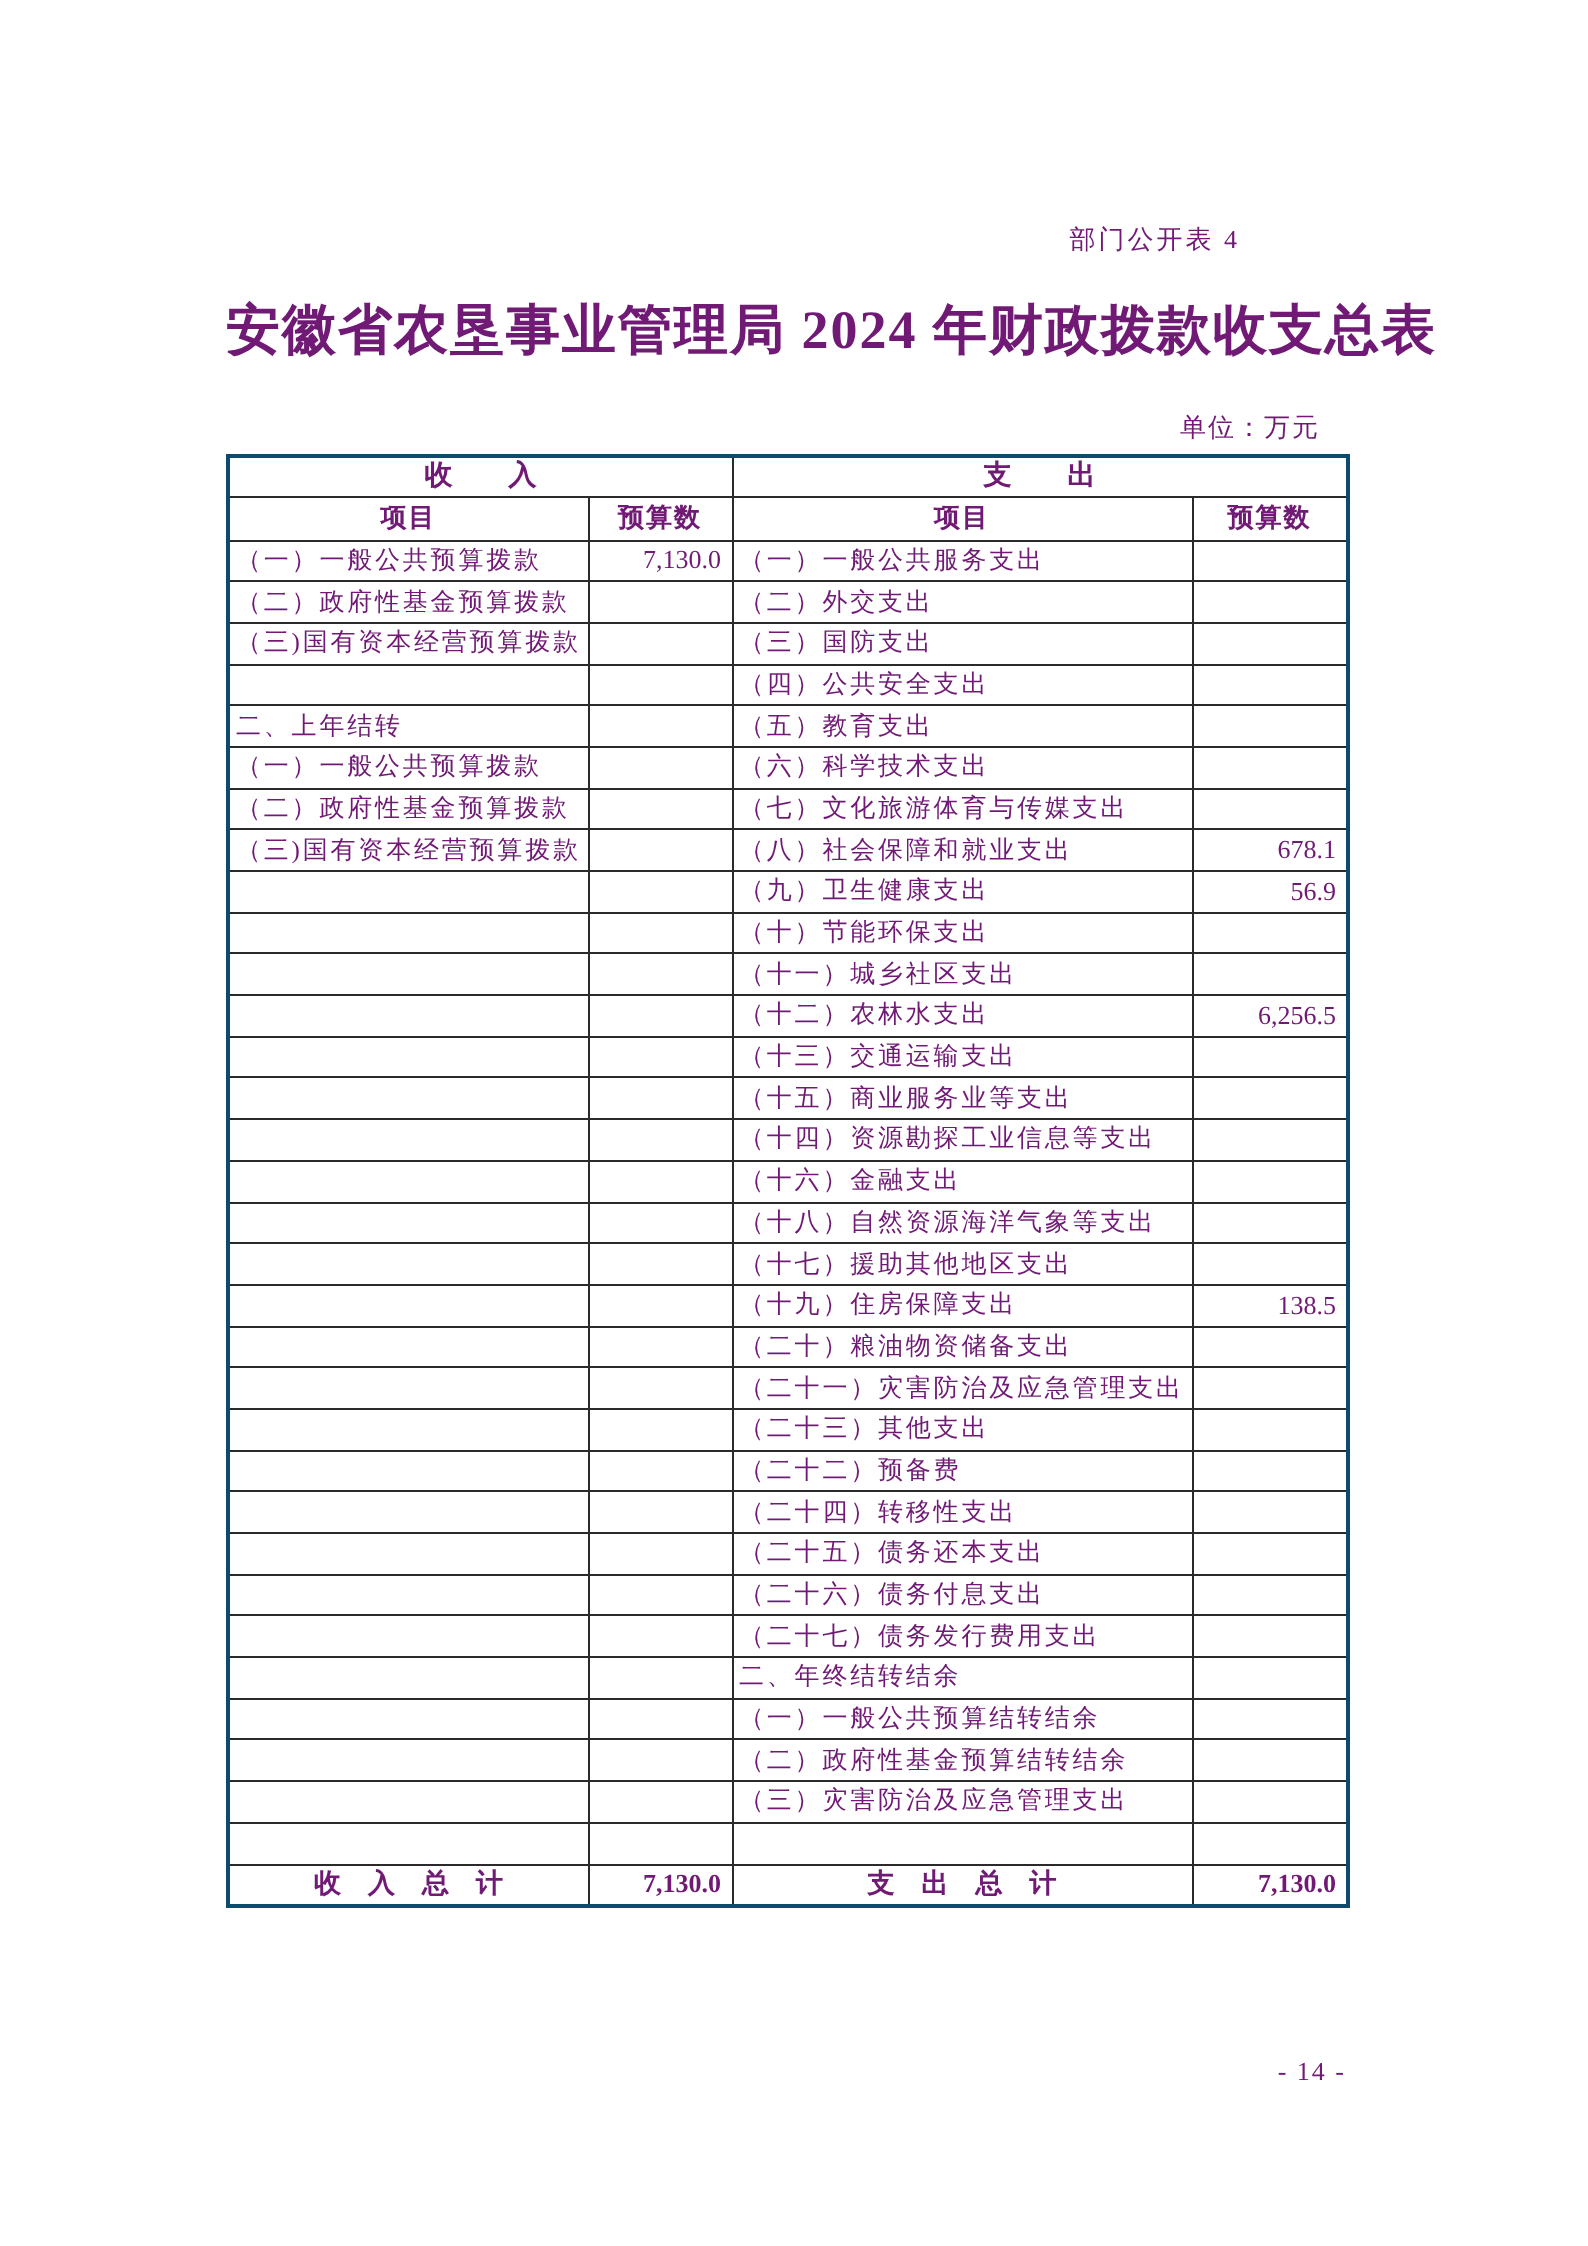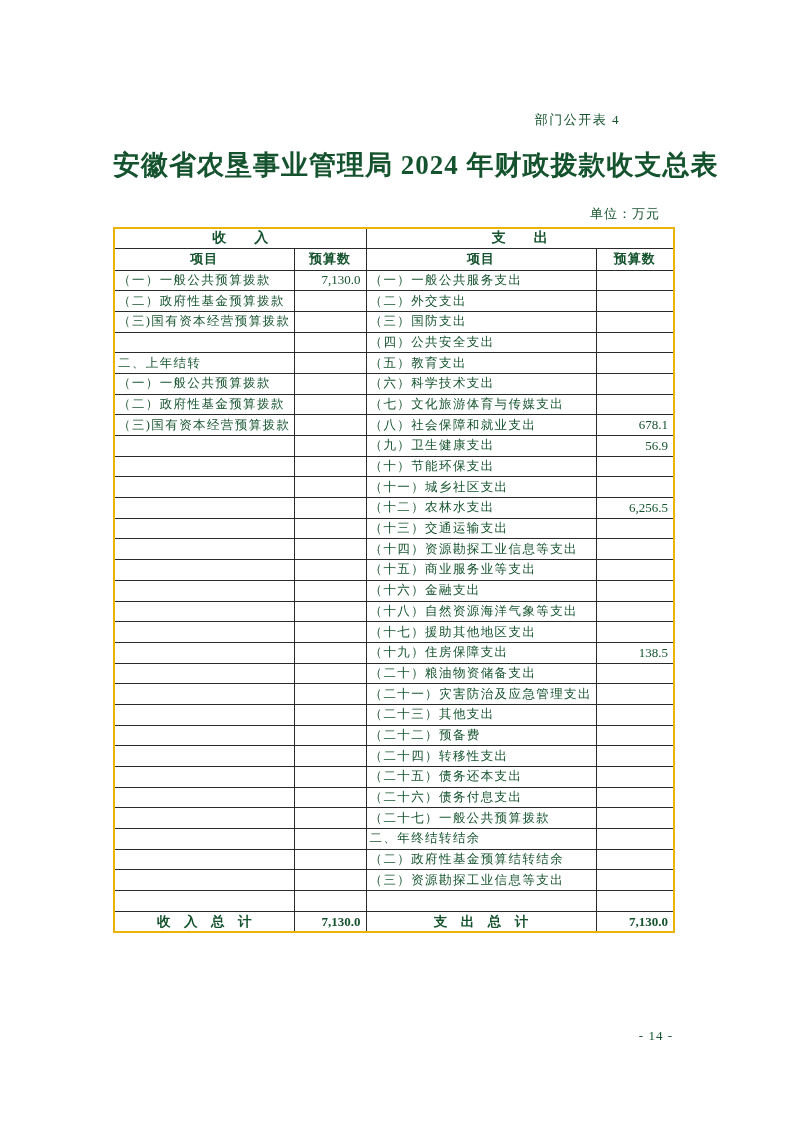--- a/index.html
+++ b/index.html
@@ -1,42 +1,42 @@
 <!DOCTYPE html>
 <html><head>
 <meta charset="utf-8">
 <style>
   html,body{margin:0;padding:0;background:#ffffff;}
   .page{
     position:relative;
     width:794px;height:1123px;
     background:#ffffff;
     font-family:"Liberation Serif","DejaVu Serif",serif;
-    color:#14532d;
+    color:#701a75;
     overflow:hidden;
   }
   .doc-label{
     position:absolute;top:111px;right:174px;
     font-size:13px;letter-spacing:1.5px;
   }
   .title{
     position:absolute;top:147px;left:113px;width:560px;
     margin:0;text-align:center;
     font-size:27px;font-weight:bold;letter-spacing:1px;
     white-space:nowrap;
   }
   .unit-label{
     position:absolute;top:205px;right:134px;
     font-size:13px;letter-spacing:1px;
   }
   table.budget-table{
     position:absolute;top:227px;left:113px;
     width:560px;
     border-collapse:collapse;table-layout:fixed;
-    border:2px solid #eab308;
+    border:2px solid #0c4a6e;
   }
   .budget-table th,.budget-table td{
     border:1px solid #2a2a2a;
     padding:0;
     vertical-align:middle;
     overflow:hidden;white-space:nowrap;
   }
   thead tr.sec-row{height:20px;}
   thead tr.colh-row{height:22px;}
   tbody tr{height:20.7px;}
@@ -157,27 +157,27 @@
         </tr>
         <tr>
           <td class="item"></td>
           <td class="value"></td>
           <td class="item">（十三）交通运输支出</td>
           <td class="value"></td>
         </tr>
         <tr>
           <td class="item"></td>
           <td class="value"></td>
+          <td class="item">（十五）商业服务业等支出</td>
+          <td class="value"></td>
+        </tr>
+        <tr>
+          <td class="item"></td>
+          <td class="value"></td>
           <td class="item">（十四）资源勘探工业信息等支出</td>
-          <td class="value"></td>
-        </tr>
-        <tr>
-          <td class="item"></td>
-          <td class="value"></td>
-          <td class="item">（十五）商业服务业等支出</td>
           <td class="value"></td>
         </tr>
         <tr>
           <td class="item"></td>
           <td class="value"></td>
           <td class="item">（十六）金融支出</td>
           <td class="value"></td>
         </tr>
         <tr>
           <td class="item"></td>
@@ -235,39 +235,45 @@
         </tr>
         <tr>
           <td class="item"></td>
           <td class="value"></td>
           <td class="item">（二十六）债务付息支出</td>
           <td class="value"></td>
         </tr>
         <tr>
           <td class="item"></td>
           <td class="value"></td>
-          <td class="item">（二十七）一般公共预算拨款</td>
+          <td class="item">（二十七）债务发行费用支出</td>
           <td class="value"></td>
         </tr>
         <tr>
           <td class="item"></td>
           <td class="value"></td>
           <td class="item">二、年终结转结余</td>
           <td class="value"></td>
         </tr>
         <tr>
           <td class="item"></td>
           <td class="value"></td>
+          <td class="item">（一）一般公共预算结转结余</td>
+          <td class="value"></td>
+        </tr>
+        <tr>
+          <td class="item"></td>
+          <td class="value"></td>
           <td class="item">（二）政府性基金预算结转结余</td>
           <td class="value"></td>
         </tr>
         <tr>
           <td class="item"></td>
           <td class="value"></td>
-          <td class="item">（三）资源勘探工业信息等支出</td>
+          <td class="item">（三）灾害防治及应急管理支出</td>
           <td class="value"></td>
         </tr>
         <tr>
           <td class="item"></td>
           <td class="value"></td>
           <td class="item"></td>
           <td class="value"></td>
         </tr>
       </tbody>
     <tfoot>

